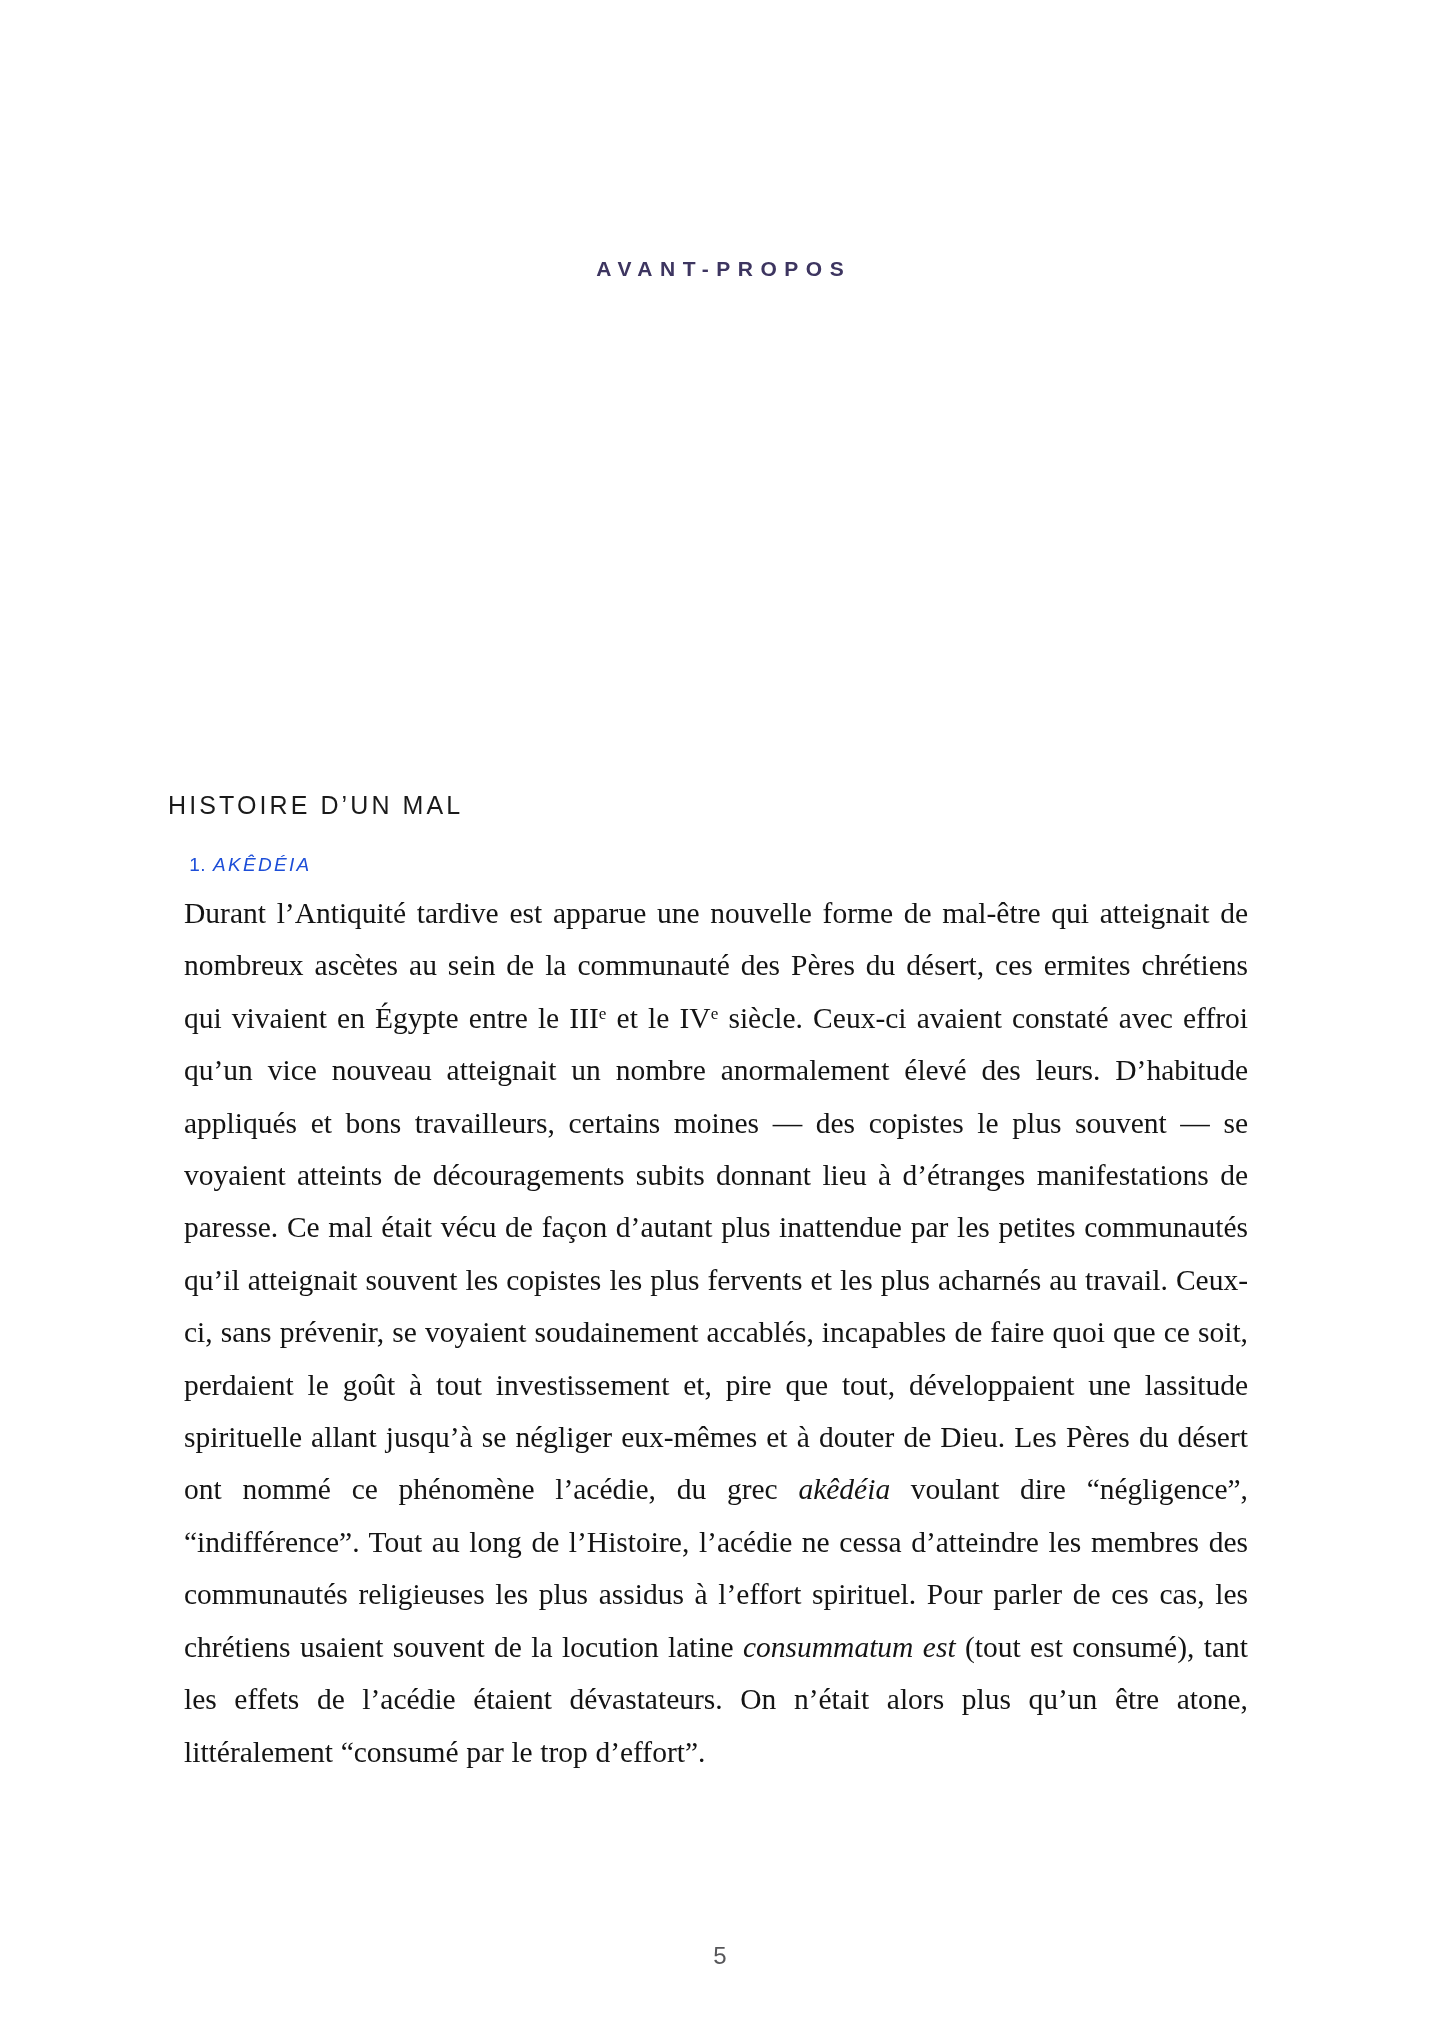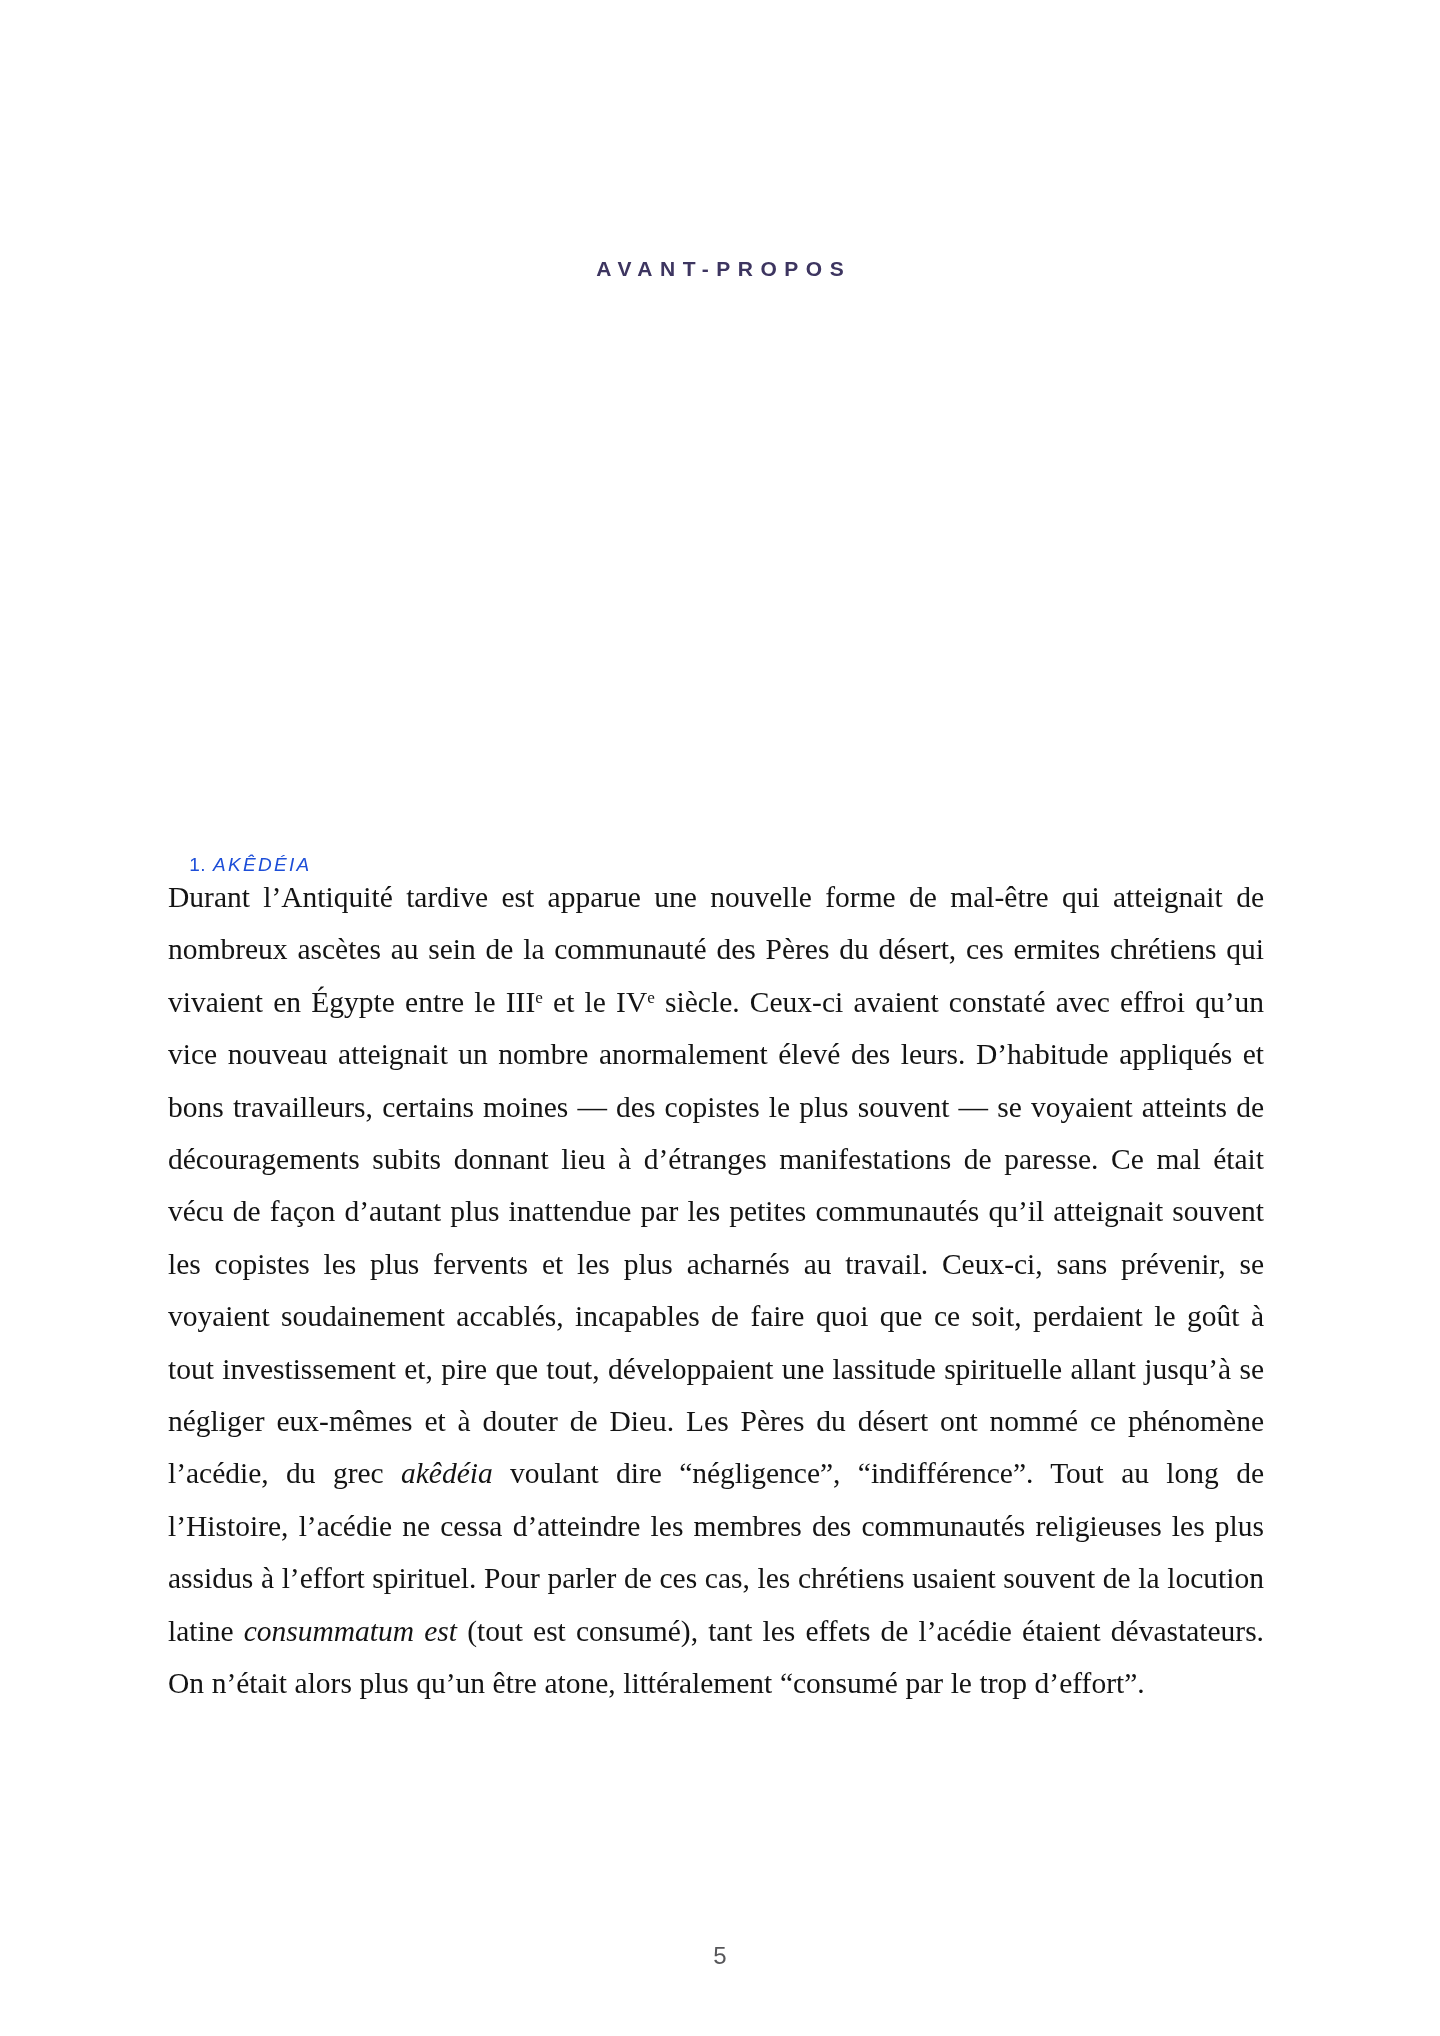--- a/index.html
+++ b/index.html
@@ -79,21 +79,21 @@
   }
 
   
   .body-block {
     position: absolute;
     top: 871px;
     left: 168px;
     width: 1096px;
   }
   .body-paragraph {
-    margin: 0;
+    margin: 16px;
     font-family: "Liberation Serif", "DejaVu Serif", serif;
     font-size: 29.5px;
     line-height: 52.4px;
     color: #141414;
     text-align: justify;
     text-align-last: left;
     hyphens: none;
     word-spacing: 0.2px;
   }
   .body-paragraph em {
@@ -118,20 +118,21 @@
     line-height: 1;
   }
 </style>
 </head>
 <body style="background: rgb(255, 255, 255);">
 
 <div class="page">
 
   <div class="chapter-label" style="color: rgb(61, 53, 96);">AVANT-PROPOS</div>
 
+  <h2 class="section-heading" style="color: rgb(26, 26, 26);">HISTOIRE D’UN MAL</h2>
 
   <div class="sub-heading">
     <span class="sub-num">1.</span><span class="sub-term">AKÊDÉIA</span>
   </div>
 
   <div class="body-block">
     <p class="body-paragraph" id="body-paragraph">Durant l’Antiquité tardive est apparue une nouvelle forme de mal-être qui atteignait de nombreux ascètes au sein de la communauté des Pères du désert, ces ermites chrétiens qui vivaient en Égypte entre le III<sup>e</sup> et le IV<sup>e</sup> siècle. Ceux-ci avaient constaté avec effroi qu’un vice nouveau atteignait un nombre anormalement élevé des leurs. D’habitude appliqués et bons travailleurs, certains moines — des copistes le plus souvent — se voyaient atteints de découragements subits donnant lieu à d’étranges manifestations de paresse. Ce mal était vécu de façon d’autant plus inattendue par les petites communautés qu’il atteignait souvent les copistes les plus fervents et les plus acharnés au travail. Ceux-ci, sans prévenir, se voyaient soudainement accablés, incapables de faire quoi que ce soit, perdaient le goût à tout investissement et, pire que tout, développaient une lassitude spirituelle allant jusqu’à se négliger eux-mêmes et à douter de Dieu. Les Pères du désert ont nommé ce phénomène l’acédie, du grec <em>akêdéia</em> voulant dire “négligence”, “indifférence”. Tout au long de l’Histoire, l’acédie ne cessa d’atteindre les membres des communautés religieuses les plus assidus à l’effort spirituel. Pour parler de ces cas, les chrétiens usaient souvent de la locution latine <em>consummatum est</em> (tout est consumé), tant les effets de l’acédie étaient dévastateurs. On n’était alors plus qu’un être atone, littéralement “consumé par le trop d’effort”.</p>
   </div>
 
   <div class="folio" style="color: rgb(87, 87, 90);">5</div>

